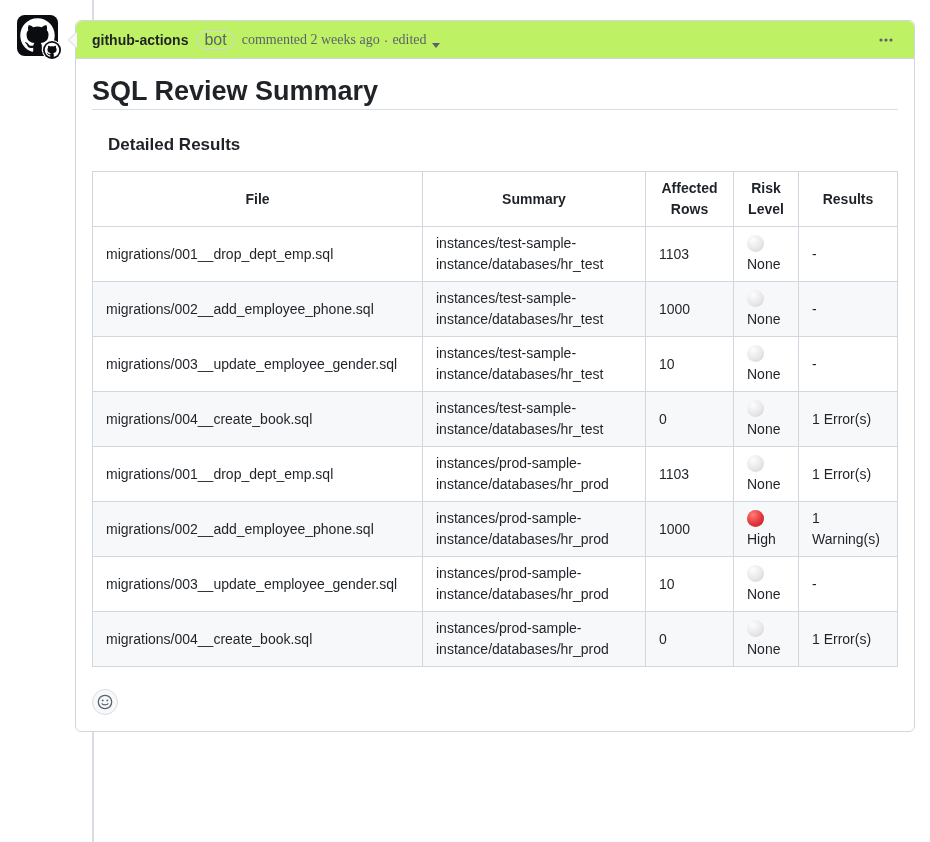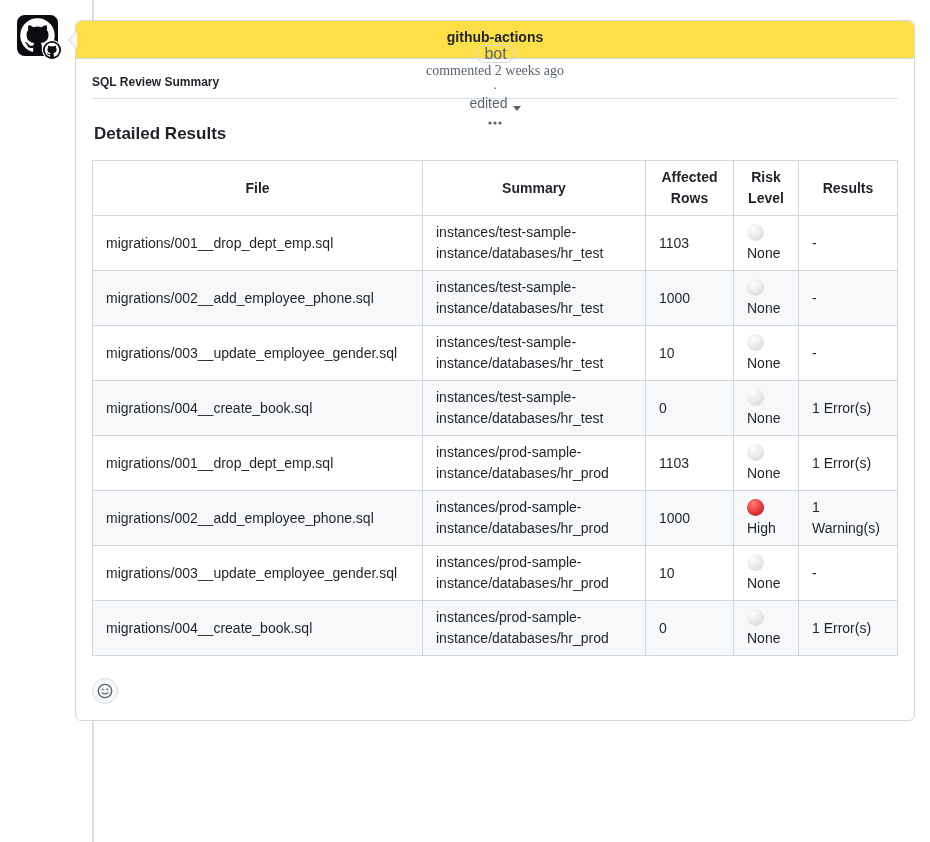--- a/index.html
+++ b/index.html
@@ -25,70 +25,69 @@
   
   .card {
     position: absolute; left: 75px; top: 20px; width: 840px;
     background: #ffffff;
     border: 1px solid #d0d7de; border-radius: 6px;
     z-index: 2;
   }
   .card-header {
     position: relative;
     display: flex; align-items: center;
-    background: #fde047;
+    background: #bef264;
     border-bottom: 1px solid #d0d7de;
     border-radius: 6px 6px 0 0;
     padding: 8px 16px;
     font-size: 14px;
     color: #59636e;
     height: 38px;
-    flex-direction: column;
   }
   .caret-outer, .caret-inner {
     position: absolute; top: 11px; width: 0; height: 0;
     border-top: 8px solid transparent; border-bottom: 8px solid transparent;
   }
   .caret-outer { left: -8px; border-right: 8px solid #d0d7de; }
   .caret-inner { left: -7px; border-right: 8px solid #f6f8fa; }
   .author { font-weight: 700; color: #1f2328; text-decoration: none; cursor: pointer; }
   .bot-badge {
     display: inline-block; margin: 0 7px 0 8px;
     font-size: 16px; line-height: 16px; padding: 0 7px;
     border: 1px solid #d0d7de; border-radius: 2em; color: #59636e;
     background: transparent;
   }
   .header-meta { color: #59636e; cursor: pointer; font-family: Liberation Serif, serif; }
   .meta-sep { margin: 0 4px; }
-  .edited-btn { cursor: pointer; display: inline-flex; align-items: flex-end; gap: 5px; }
+  .edited-btn { cursor: pointer; display: inline-flex; align-items: flex-end; gap: 5px; font-family: Liberation Serif, serif; }
   .edited-caret {
     display: inline-block; width: 0; height: 0; margin-top: 2px;
     border-left: 4px solid transparent; border-right: 4px solid transparent;
     border-top: 5px solid #59636e;
   }
   .header-spacer { flex: 1; }
   .kebab-btn { background: none; border: none; cursor: pointer; padding: 4px; display: flex; }
   
   .card-body { padding: 16px; font-size: 14px; line-height: 1.5; }
   h2.summary-title {
-    font-size: 12px; font-weight: 700; line-height: 1.25;
-    padding-bottom: 8px; margin-bottom: 24px;
+    font-size: 27px; font-weight: 700; line-height: 1.25;
+    margin-bottom: 24px;
     border-bottom: 1px solid #d8dee4;
   }
   ul.summary-list { margin: 0 0 16px 0; padding-left: 32px; }
   ul.summary-list li { margin-top: 4px; }
   .b { font-weight: 700; }
   [data-name="risk-dot"] {
     width: 17px; height: 17px; border-radius: 50%;
     display: inline-block; vertical-align: -3px;
   }
   .dot-high { background: radial-gradient(circle at 35% 28%, #ff7d75 0%, #e3353c 55%, #b01e26 100%); }
   .dot-none { background: radial-gradient(circle at 35% 28%, #fdfdfd 0%, #e6e6e9 60%, #cdcdd2 100%); }
   li [data-name="risk-dot"] { margin: 0 3px 0 1px; }
-  h3.detailed-title { font-size: 17px; font-weight: 700; margin: 24px 0 16px 2px; line-height: 1.25; }
+  h3.detailed-title { font-size: 17px; font-weight: 700; margin: 24px 0 16px 16px; line-height: 1.25; }
   
   table.results {
     border-collapse: collapse; table-layout: fixed;
     font-size: 14px; margin-bottom: 6px;
   }
   table.results th, table.results td {
     border: 1px solid #d0d7de;
     padding: 6px 13px;
     vertical-align: middle;
   }

